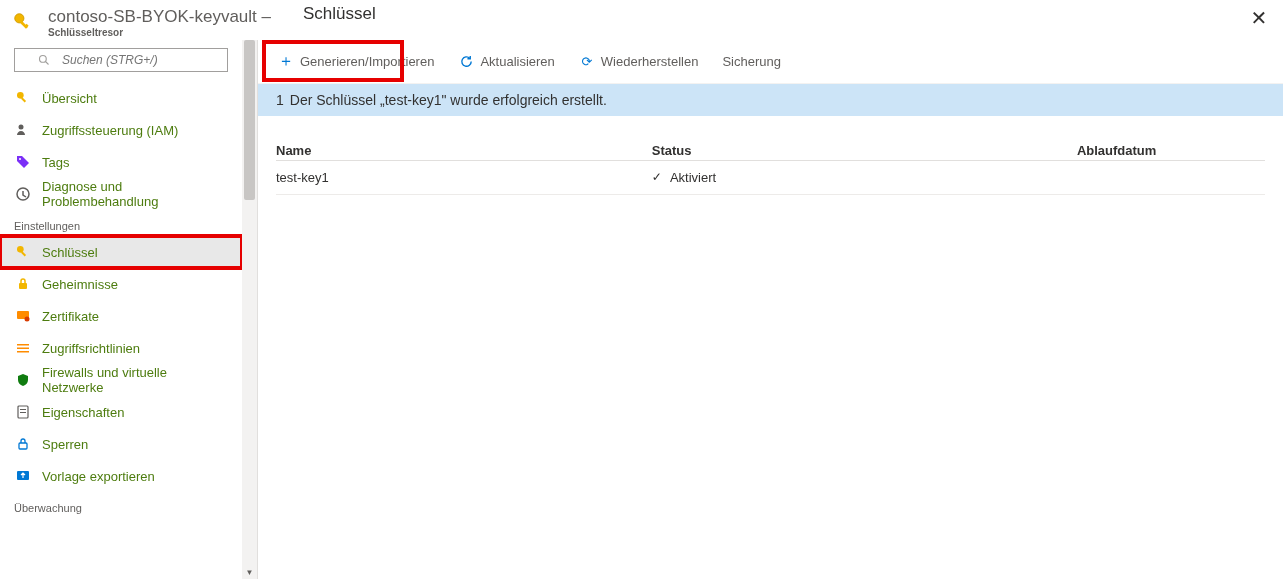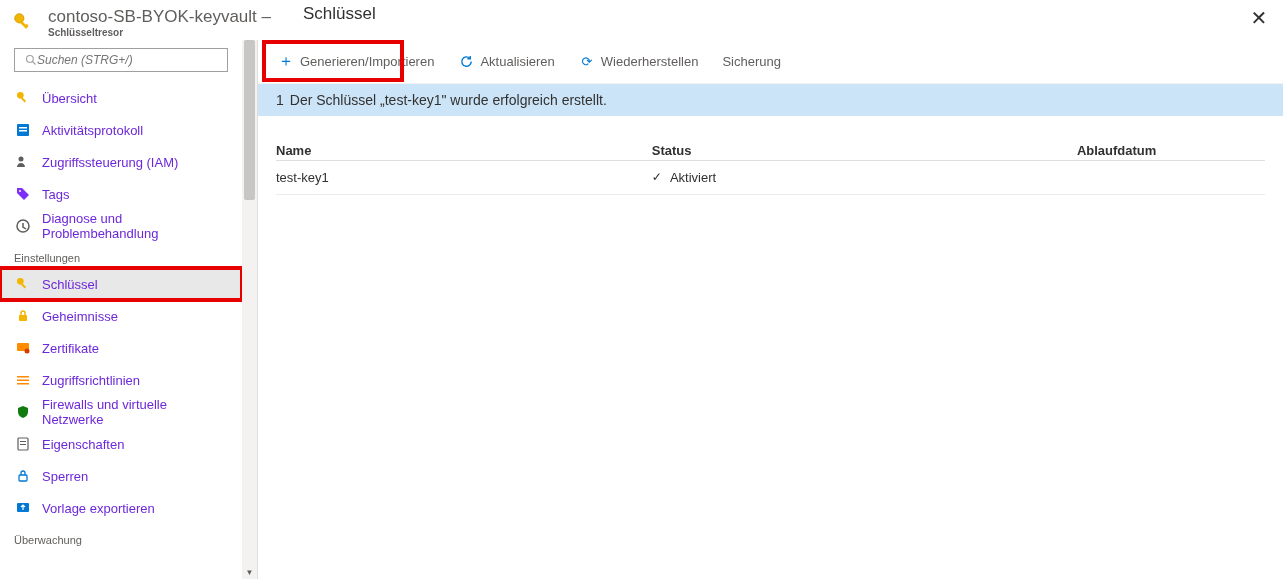--- a/index.html
+++ b/index.html
@@ -22,25 +22,25 @@
   .sidebar-wrap { display: flex; flex-direction: column; width: 258px; border-right: 1px solid #e1dfdd; position: relative; }
   .collapse-btn { position: absolute; right: -1px; top: 4px; width: 20px; height: 20px; font-size: 12px; color: #605e5c; display:flex; align-items:center; justify-content:center; cursor:pointer; }
   .sidebar-inner { display:flex; width:100%; height:100%; }
   .sidebar { flex:1; padding-top: 8px; overflow-y: auto; }
   .scroll-track { width: 15px; background: #f3f2f1; position: relative; }
   .scroll-thumb { position:absolute; left:2px; right:2px; top:0; height:160px; background:#c8c6c4; border-radius:2px; }
   .scroll-arrow { position:absolute; left:0; right:0; text-align:center; font-size:8px; color:#605e5c; }
   .scroll-arrow.top { top:2px; }
   .scroll-arrow.bot { bottom:2px; }
 
-  .search-box { margin: 0 14px 10px 14px; height: 24px; border: 1px solid #a19f9d; display:flex; align-items:center; padding: 0 10px; gap:0; }
+  .search-box { margin: 0 14px 10px 14px; height: 24px; border: 1px solid #a19f9d; display:flex; align-items:center; padding: 0 23px; gap:12px; }
   .search-box input { border:none; outline:none; flex:1; font-size:12px; font-style: italic; color:#a19f9d; background:transparent; }
   .search-box .mag { color:#a19f9d; font-size:12px; }
 
-  .nav-item { display:flex; align-items:center; height:32px; padding: 0 14px; gap:10px; cursor:pointer; color:#6d28d9; }
+  .nav-item { display:flex; align-items:center; height:32px; padding: 0 14px; gap:10px; cursor:pointer; color:#4d7c0f; }
   .nav-item.selected { background:#e8e8e8; }
   .nav-item .ic { width:18px; height:18px; display:flex; align-items:center; justify-content:center; flex-shrink:0; }
   .nav-section { font-size:11px; color:#605e5c; padding: 10px 28px 4px 14px; }
 
   .highlight-red { outline: 4px solid #e60000; outline-offset: -2px; }
 
   
   .main { flex:1; display:flex; flex-direction:column; min-width:0; }
   .toolbar { display:flex; align-items:center; height:44px; padding: 0 10px; border-bottom: 1px solid #f3f2f1; gap: 4px; }
   .tb-btn { display:flex; align-items:center; gap:6px; padding: 4px 10px; color:#605e5c; cursor:pointer; font-size:13px; height: 32px; }
@@ -104,30 +104,20 @@
           </div>
 
           <div class="nav-item">
             <span class="ic">
                 <svg width="16" height="16" viewBox="0 0 24 24">
                   <circle cx="8" cy="8" r="5" fill="#f2b600"></circle>
                   <rect x="11" y="11" width="8" height="3" fill="#f2b600" transform="rotate(45 11 11)"></rect>
                 </svg>
               </span>
             <span>Übersicht</span>
-          </div>
-          <div class="nav-item">
-            <span class="ic">
-                <svg width="16" height="16" viewBox="0 0 16 16">
-                  <rect x="2" y="2" width="12" height="12" rx="1" fill="#0078d4"></rect>
-                  <rect x="4" y="5" width="8" height="1.5" fill="#fff"></rect>
-                  <rect x="4" y="8" width="8" height="1.5" fill="#fff"></rect>
-                </svg>
-              </span>
-            <span>Aktivitätsprotokoll</span>
           </div>
           <div class="nav-item">
             <span class="ic">
                 <svg width="16" height="16" viewBox="0 0 16 16">
                   <circle cx="6" cy="5" r="2.5" fill="#605e5c"></circle>
                   <path d="M2 13c0-2.2 1.8-4 4-4s4 1.8 4 4" fill="#605e5c"></path>
                 </svg>
               </span>
             <span>Zugriffssteuerung (IAM)</span>
           </div>

